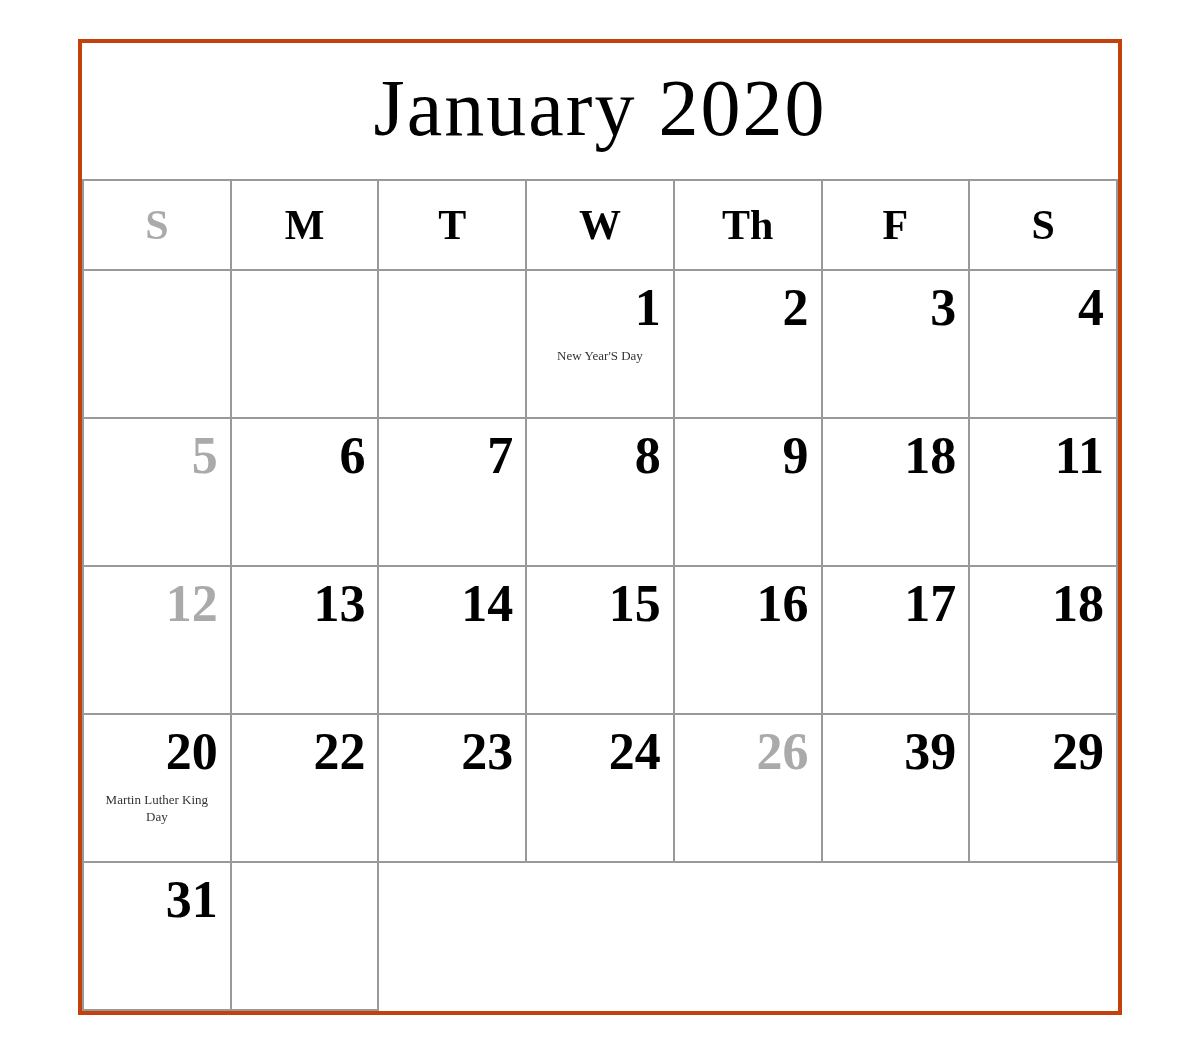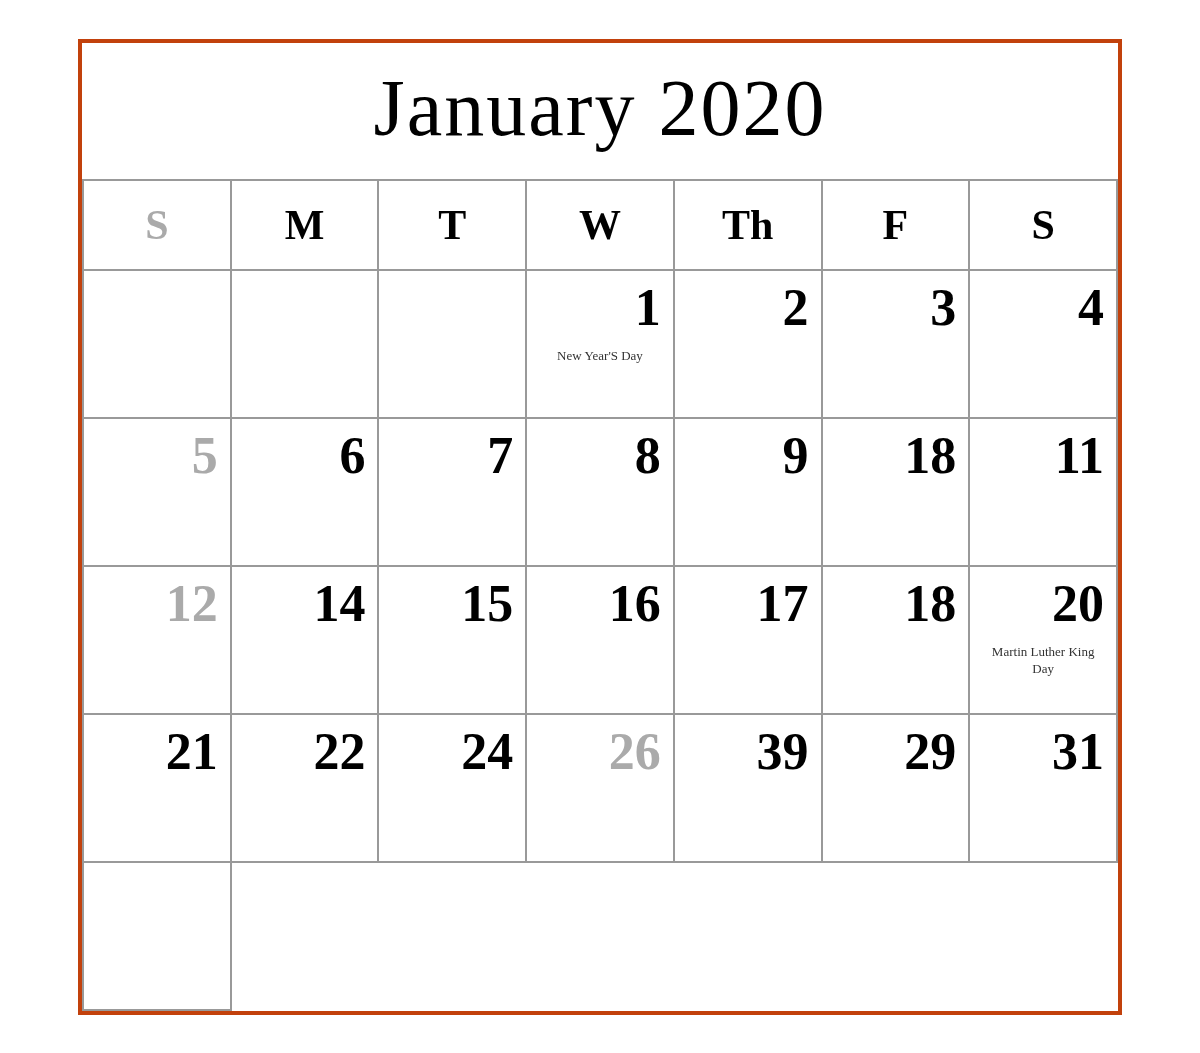--- a/index.html
+++ b/index.html
@@ -128,44 +128,47 @@
       <div class="day-cell">
         <span class="day-number">18</span>
       </div>
       <div class="day-cell">
         <span class="day-number">11</span>
       </div>
       <div class="day-cell">
         <span class="day-number sunday-num">12</span>
       </div>
       <div class="day-cell">
+        <span class="day-number">13</span>
+      </div>
+      <div class="day-cell">
         <span class="day-number">14</span>
       </div>
       <div class="day-cell">
         <span class="day-number">15</span>
       </div>
       <div class="day-cell">
         <span class="day-number">16</span>
       </div>
       <div class="day-cell">
         <span class="day-number">17</span>
       </div>
       <div class="day-cell">
         <span class="day-number">18</span>
       </div>
       <div class="day-cell">
         <span class="day-number">20</span>
         <div class="holiday-label">Martin Luther
 King Day</div>
       </div>
       <div class="day-cell">
-        <span class="day-number">21</span>
+        <span class="day-number">22</span>
       </div>
       <div class="day-cell">
-        <span class="day-number">22</span>
+        <span class="day-number">23</span>
       </div>
       <div class="day-cell">
         <span class="day-number">24</span>
       </div>
       <div class="day-cell">
         <span class="day-number sunday-num">26</span>
       </div>
       <div class="day-cell">
         <span class="day-number">39</span>
       </div>

